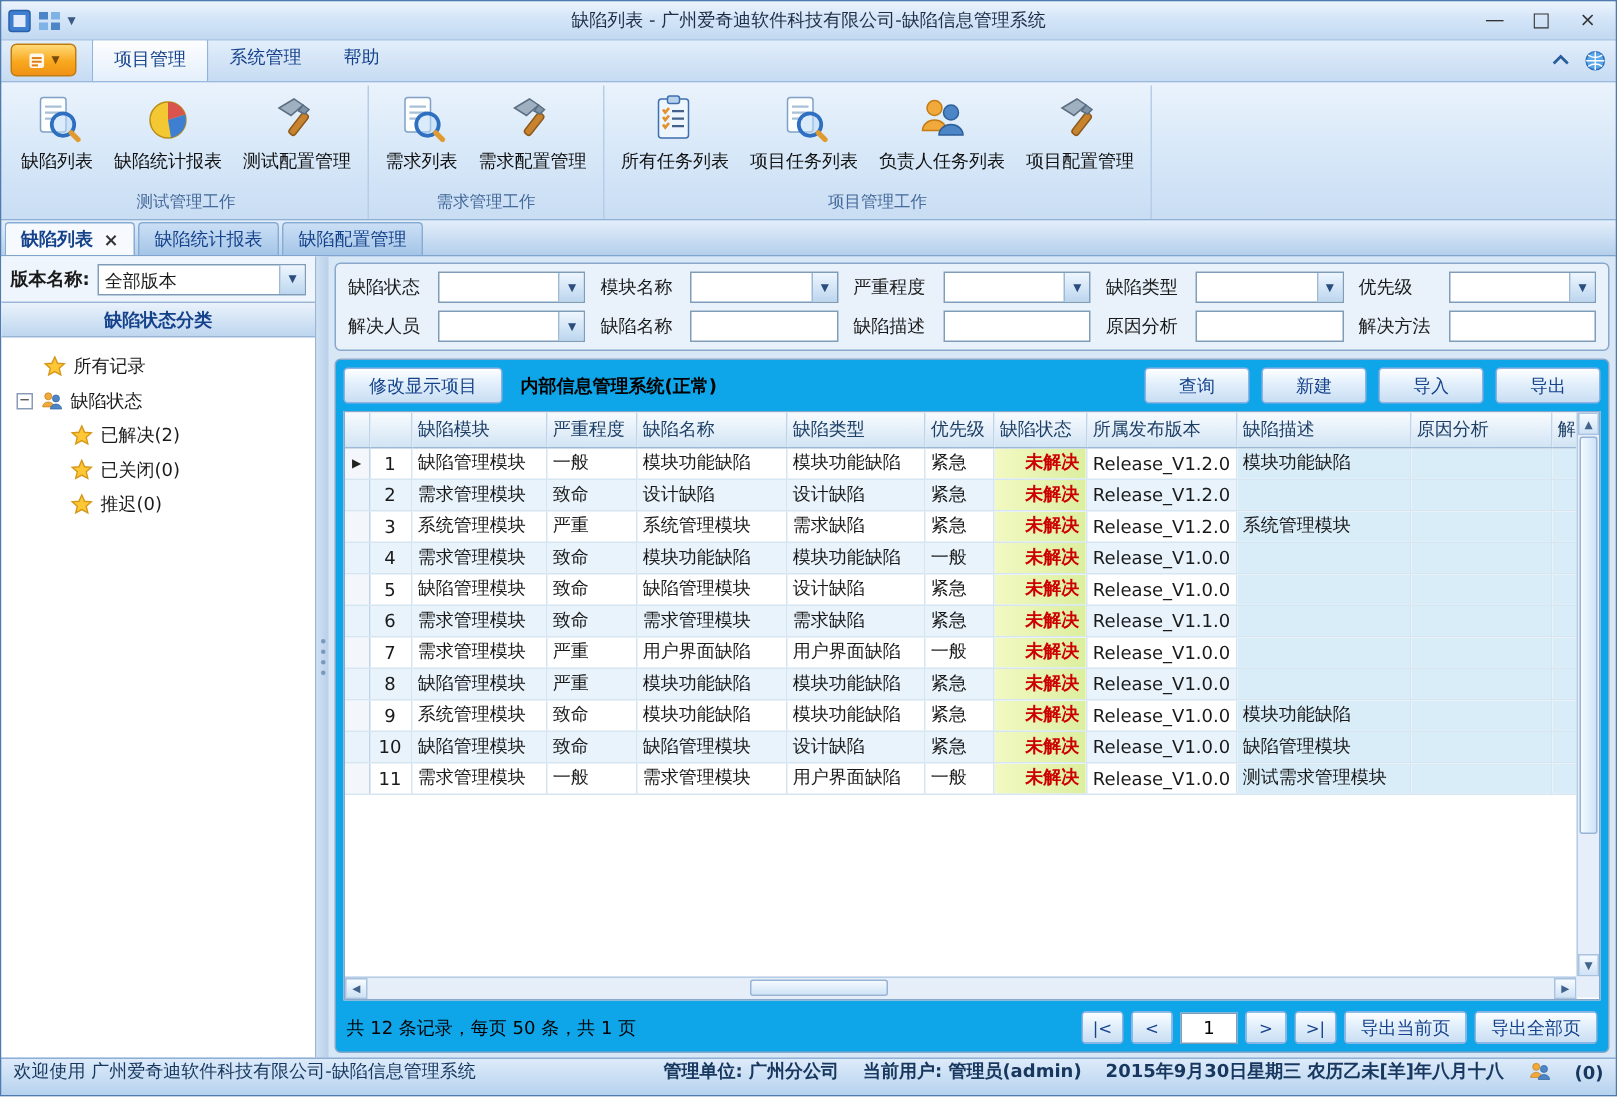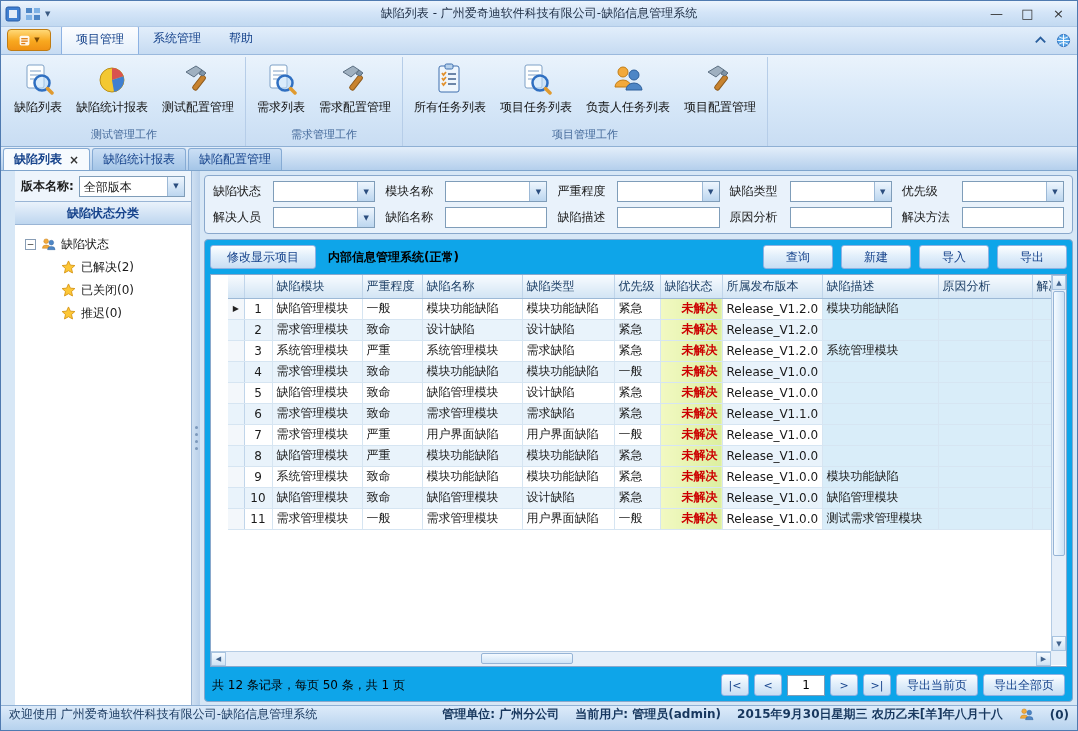--- a/index.html
+++ b/index.html
@@ -42,21 +42,21 @@
   .doctabs { height:24px; flex:none; display:flex; align-items:flex-end; padding-left:2px;
     background:linear-gradient(#e3eefa,#b4cfec); border-bottom:1px solid #7fa5cd; }
   .doctab { height:22px; display:flex; align-items:center; gap:7px; padding:0 10px; margin-right:2px; color:#15428b;
     background:linear-gradient(#cbdff5,#a4c5e7); border:1px solid #86abd4; border-bottom:none; border-radius:3px 3px 0 0; }
   .doctab.active { background:#f6fafe; font-weight:bold; }
   .doctab .close { font-size:12px; color:#333; line-height:1; }
 
   
   .content { flex:1; display:flex; min-height:0; background:#d7e7f6; }
 
-  .sidebar { width:177px; flex:none; background:#fff; border-right:1px solid #9ab5d5; display:flex; flex-direction:column;margin-left:14px; }
+  .sidebar { width:210px; flex:none; background:#fff; border-right:1px solid #9ab5d5; display:flex; flex-direction:column; }
   .version-row { height:30px; flex:none; display:flex; align-items:center; gap:5px; padding:0 6px; background:#eef5fc; }
   .version-label { font-weight:bold; white-space:nowrap; }
   .combo { height:21px; border:1px solid #7f9db9; background:#fff; display:flex; align-items:stretch; }
   .combo .val { flex:1; padding:2px 4px; overflow:hidden; white-space:nowrap; }
   .combo .arrow-btn { width:17px; display:flex; align-items:center; justify-content:center; font-size:7px; color:#2a4d7e;
     background:linear-gradient(#eef6fe,#bcd6ef); border-left:1px solid #9db9d6; }
   .version-row .combo { flex:1; }
   .panel-header { height:24px; flex:none; display:flex; align-items:center; justify-content:center; font-weight:bold; color:#15428b;
     background:linear-gradient(#eaf2fb,#bed6ef); border-top:1px solid #9ab5d5; border-bottom:1px solid #9ab5d5; }
   .tree { flex:1; padding:8px 2px; overflow:hidden; }
@@ -80,21 +80,21 @@
   .content-panel { flex:1; min-height:0; border:1px solid #89a8cc; border-radius:4px; background:#0ea5e9; display:flex; flex-direction:column; padding:5px; gap:5px; }
   .toolbar { flex:none; display:flex; align-items:center; gap:12px; }
   .btn { height:24px; padding:0 16px; display:inline-flex; align-items:center; justify-content:center; white-space:nowrap; color:#15428b;
     border:1px solid #8db2e3; border-radius:3px; background:linear-gradient(#fdfeff,#e2effb 45%,#c9def3); }
   .system-label { font-weight:bold; color:#000; }
   .toolbar-right { margin-left:auto; display:flex; gap:8px; }
   .toolbar-right .btn { min-width:70px; }
 
   .grid-area { flex:1; min-height:0; display:flex; flex-direction:column; border:1px solid #89a8cc; background:#fff; }
   .grid-main { flex:1; min-height:0; display:flex; }
-  .grid-scroll { flex:1; min-width:0; overflow:hidden; background:#fff;margin-left:17px; }
+  .grid-scroll { flex:1; min-width:0; overflow:hidden; background:#fff; }
   table { border-collapse:collapse; table-layout:fixed; width:838px; }
   th { height:23px; font-weight:normal; color:#1d3f66; text-align:left; padding:0 4px; white-space:nowrap; overflow:hidden;
     background:linear-gradient(#f8fbfe,#d2e4f4); border-right:1px solid #c0d5ea; border-bottom:1px solid #9db9d6; }
   td { height:21px; padding:0 4px; white-space:nowrap; overflow:hidden; border-right:1px solid #d6e5f2; border-bottom:1px solid #d6e5f2; background:#fff; }
   tr.alt td { background:#e9f3fb; }
   td.indicator { background:#f3f7fb; text-align:center; font-size:8px; color:#222; border-right:1px solid #c0d5ea; }
   td.numcol { text-align:center; }
   td.status { background:linear-gradient(90deg,#f2f9c2,#dcefa0); color:#cc0000; font-weight:bold;text-align:right; }
   td.cyan { background:#d9edf9; }
   tr.alt td.cyan { background:#d9edf9; }
@@ -330,20 +330,28 @@
     <div class="sidebar">
       <div class="version-row">
         <span class="version-label">版本名称:</span>
         <div class="combo">
           <span class="val">全部版本</span>
           <span class="arrow-btn">▼</span>
         </div>
       </div>
       <div class="panel-header">缺陷状态分类</div>
       <div class="tree" id="tree">
+          <div class="tree-item" style="padding-left: 26px;">
+            <span class="icon" style="width: 15px; height: 15px;">
+              <svg viewBox="0 0 16 16">
+                <path d="M8 1 l2 4.5 4.8.4-3.6 3.2 1.1 4.7L8 11.4 3.7 13.8l1.1-4.7L1.2 5.9 6 5.5Z" fill="#fdc736" stroke="#d79718"></path>
+              </svg>
+            </span>
+            <span class="tlabel">所有记录</span>
+          </div>
           <div class="tree-item" style="padding-left: 8px;">
             <span class="expander">−</span>
             <span class="icon" style="width: 15px; height: 15px;">
               <svg viewBox="0 0 32 32">
                 <circle cx="11" cy="9" r="5" fill="#f2a93b" stroke="#c27d15"></circle>
                 <path d="M3 24 a8 7 0 0 1 16 0 Z" fill="#f2a93b" stroke="#c27d15"></path>
                 <circle cx="22" cy="12" r="5" fill="#4d86c6" stroke="#2d5f9b"></circle>
                 <path d="M14 27 a8 7 0 0 1 16 0 Z" fill="#4d86c6" stroke="#2d5f9b"></path>
               </svg>
             </span>

